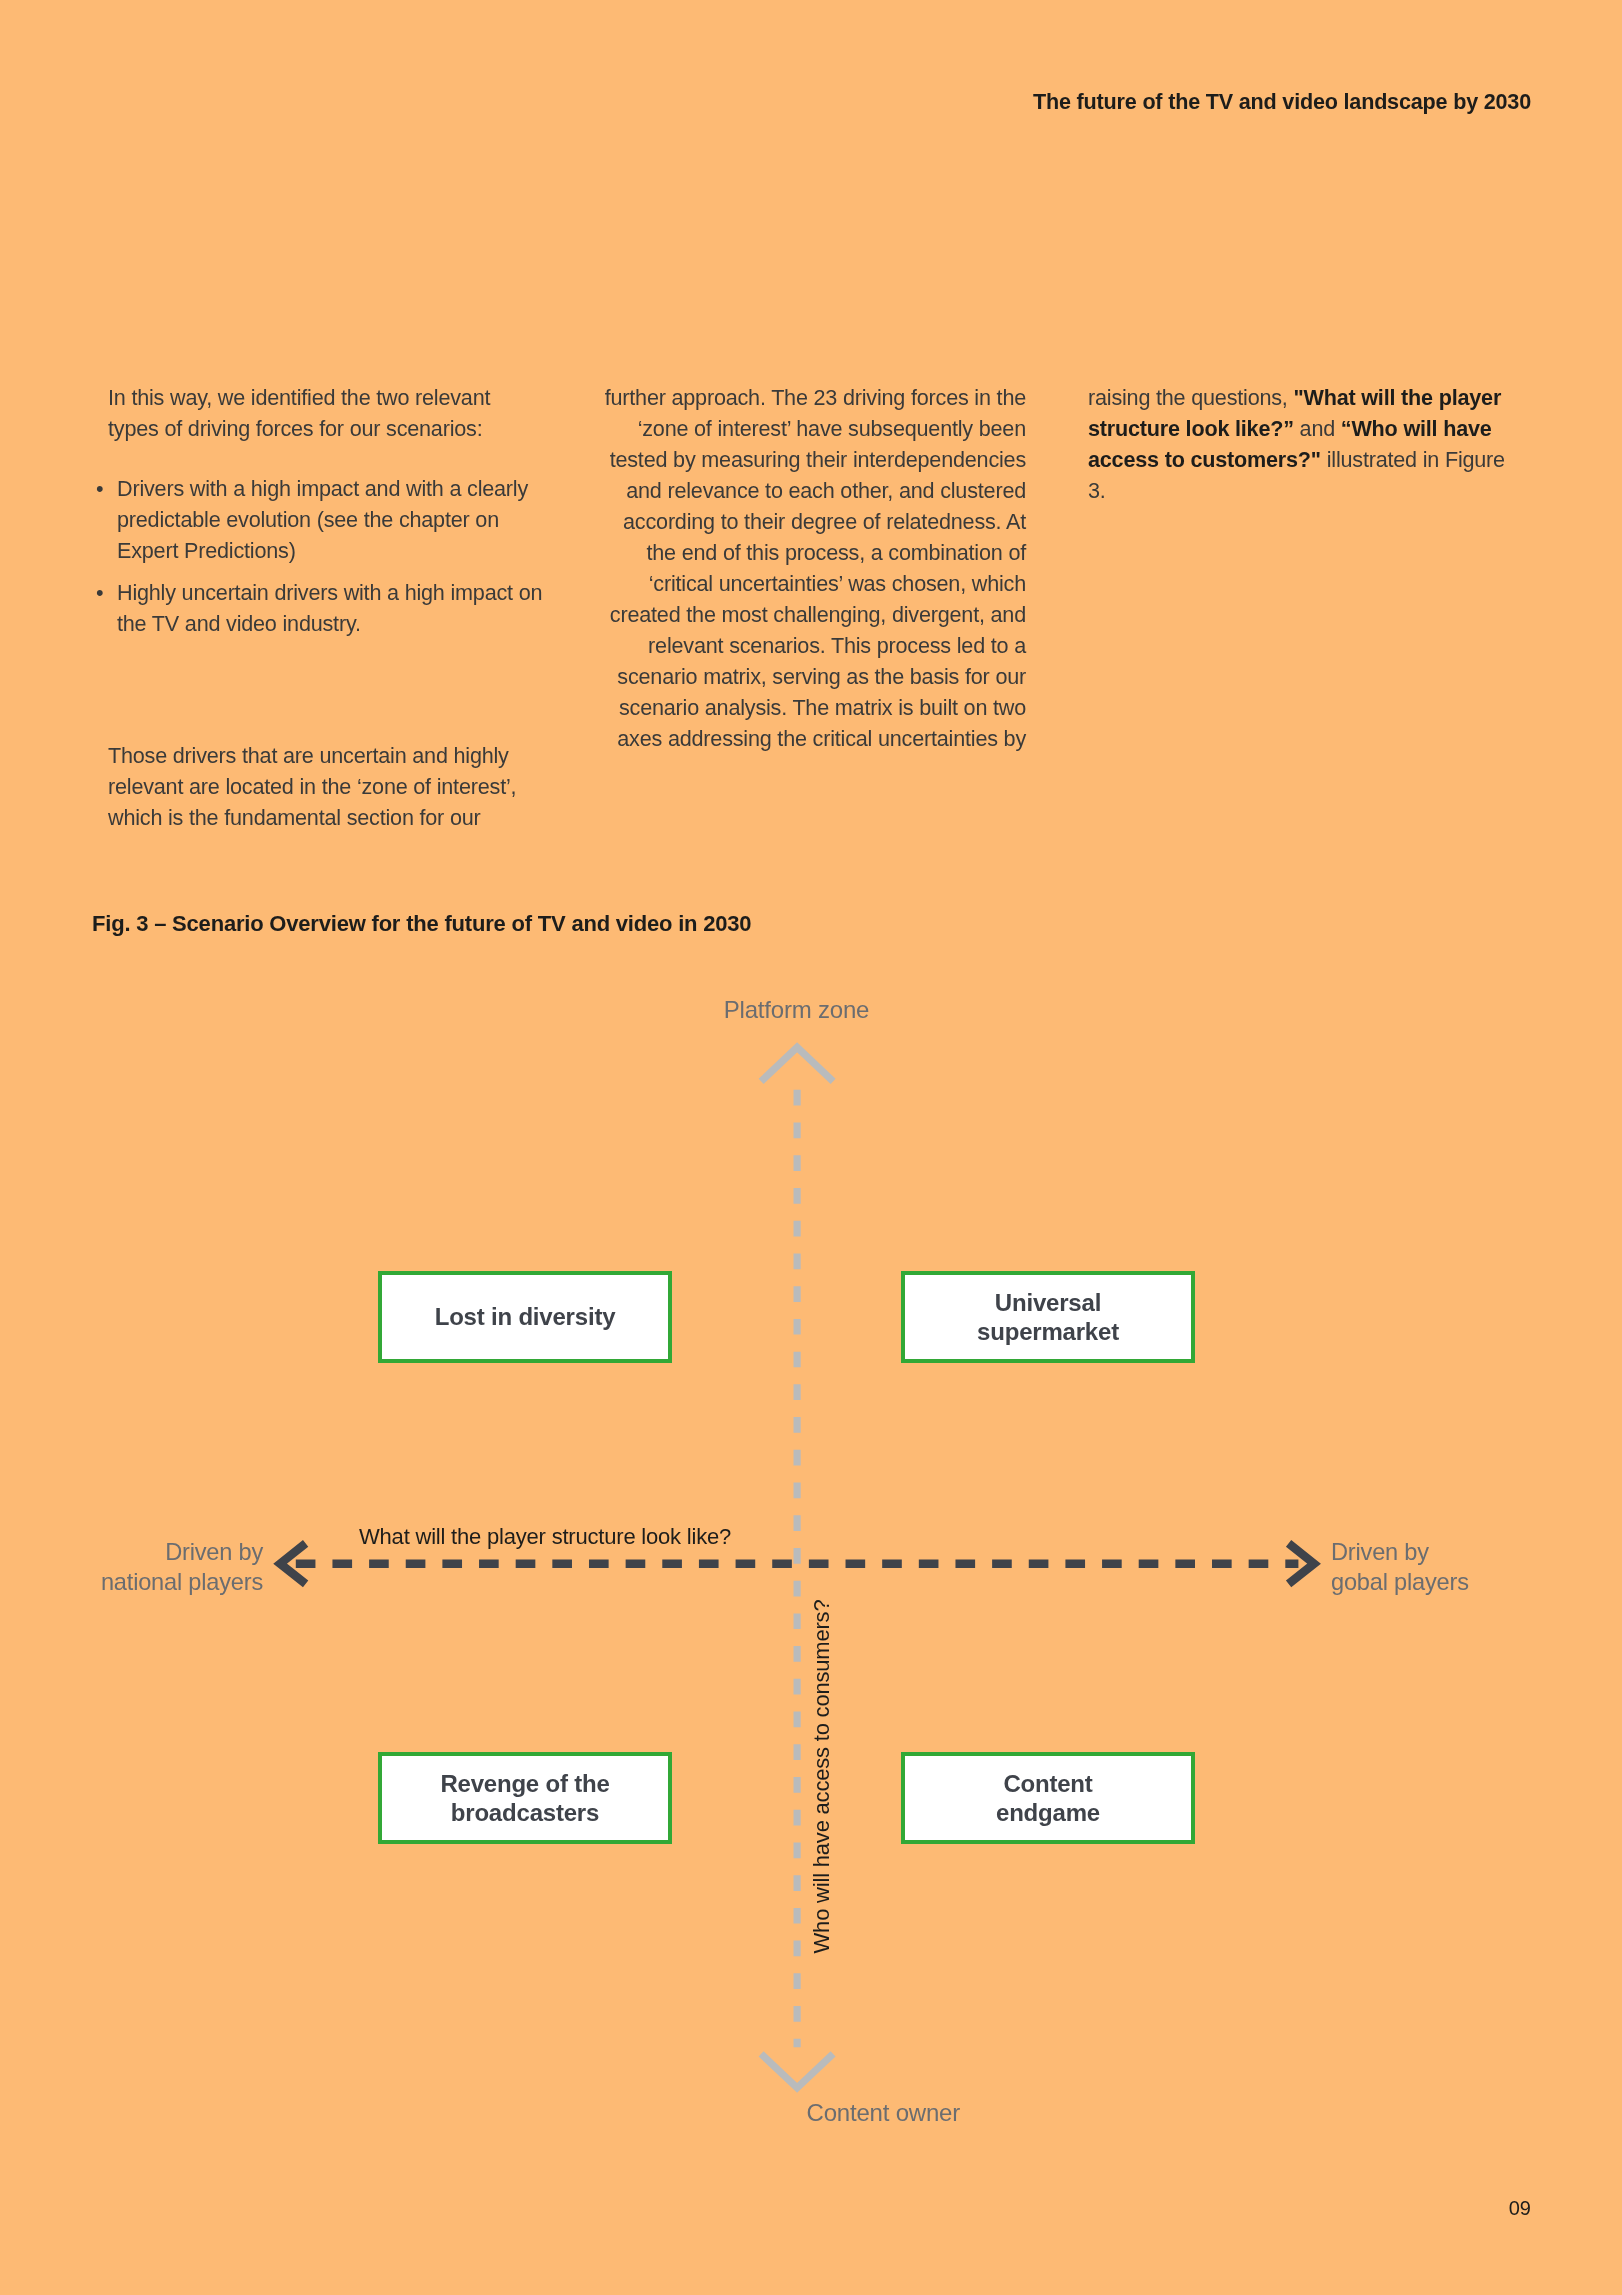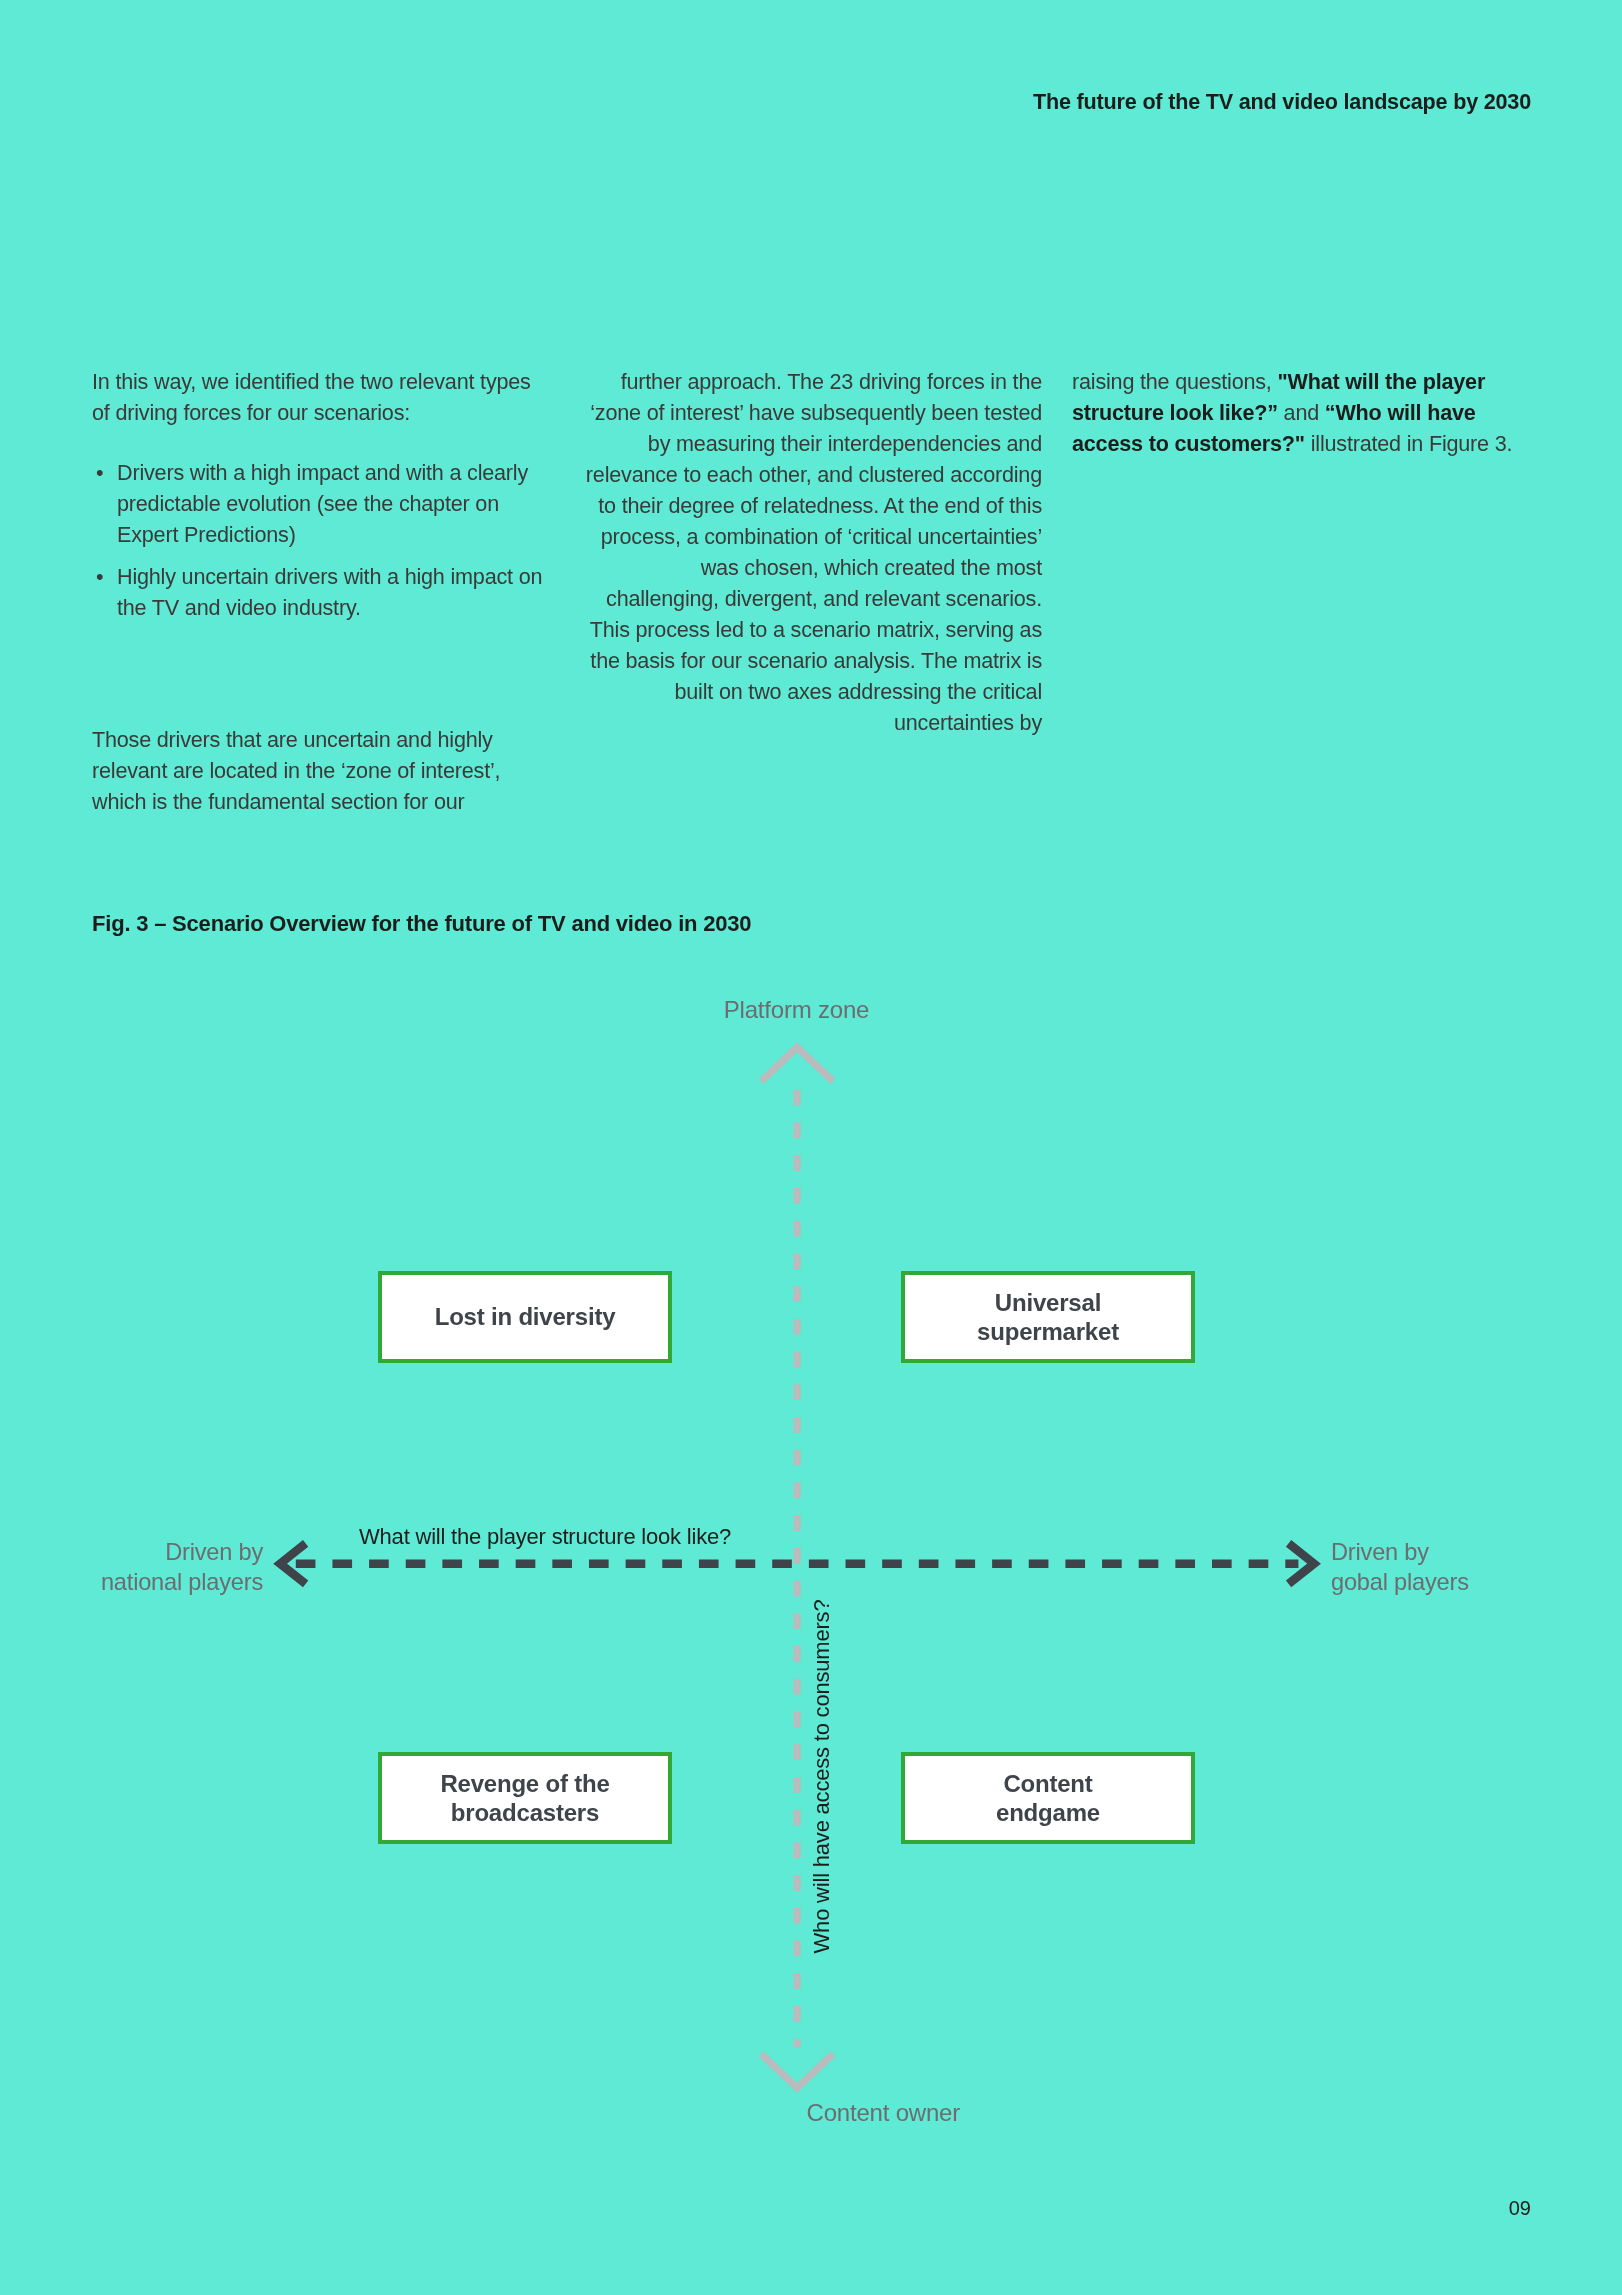--- a/index.html
+++ b/index.html
@@ -1,38 +1,38 @@
 <!DOCTYPE html>
 <html style="font-size:10.5px"><head>
 <meta charset="utf-8">
 <style>
   html,body{margin:0;padding:0;background:#ffffff;}
   #page{
     position:relative;
     width:1623px;height:2295px;
-    background:#5eead4;
+    background:#fdba74;
     font-family:"Liberation Sans", sans-serif;
     overflow:hidden;
   }
   
   .hdr{
     position:absolute;top:89px;left:746px;width:785px;
     text-align:right;font-size:21.6px;font-weight:bold;color:#1d1d1b;
     letter-spacing:-0.2px;
   }
   
   .col{
     position:absolute;top:366px;
     font-size:21.6px;line-height:31px;color:#3a3a39;
     letter-spacing:-0.2px;
   }
   #col1{left:92px;width:455px;}
   #col2{left:584px;width:458px;text-align:right;}
   #col3{left:1072px;width:459px;}
-  .col p{margin:0;}
+  .col p{margin:16px;}
   #col1 ul{
     list-style:none;margin:29px 0 0 0;padding:0;
   }
   #col1 li{
     position:relative;padding-left:25px;margin:0 0 10.5px 0;
   }
   #col1 li::before{
     content:"\2022";position:absolute;left:3.9px;top:0;
   }
   #col1 .para2{margin-top:101px;}

